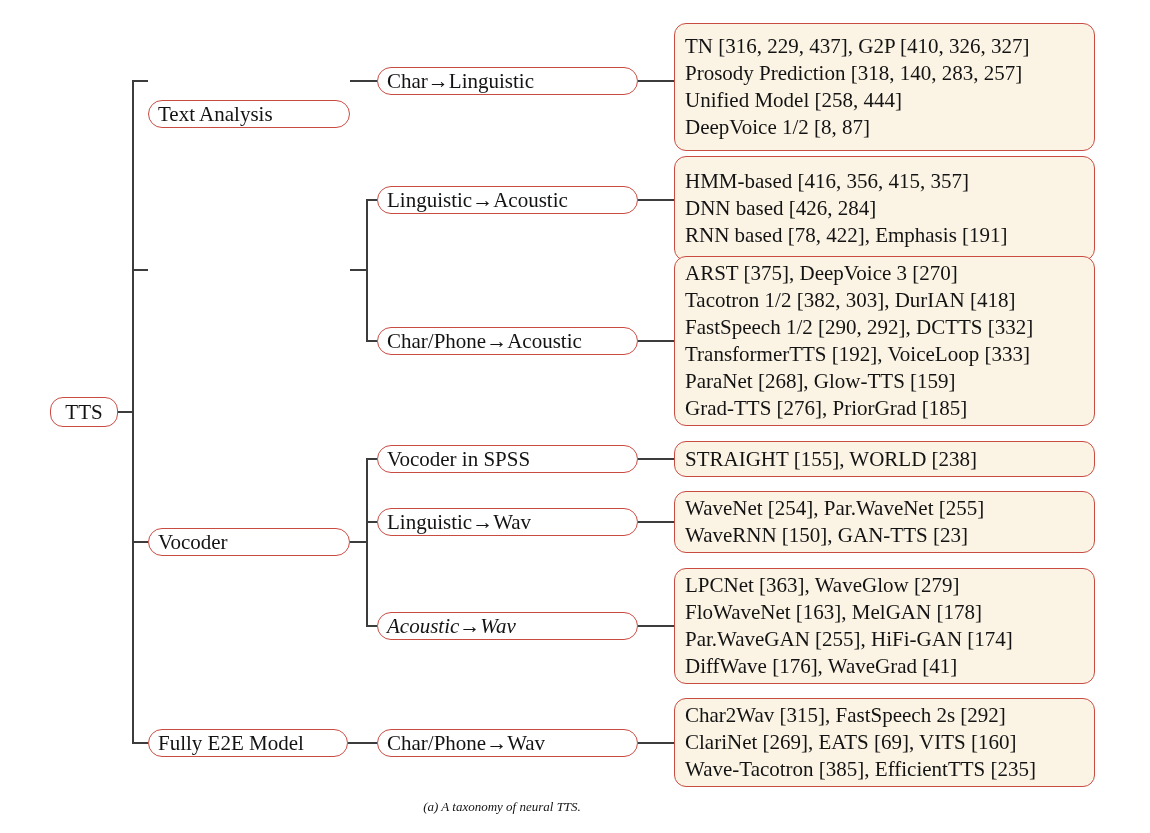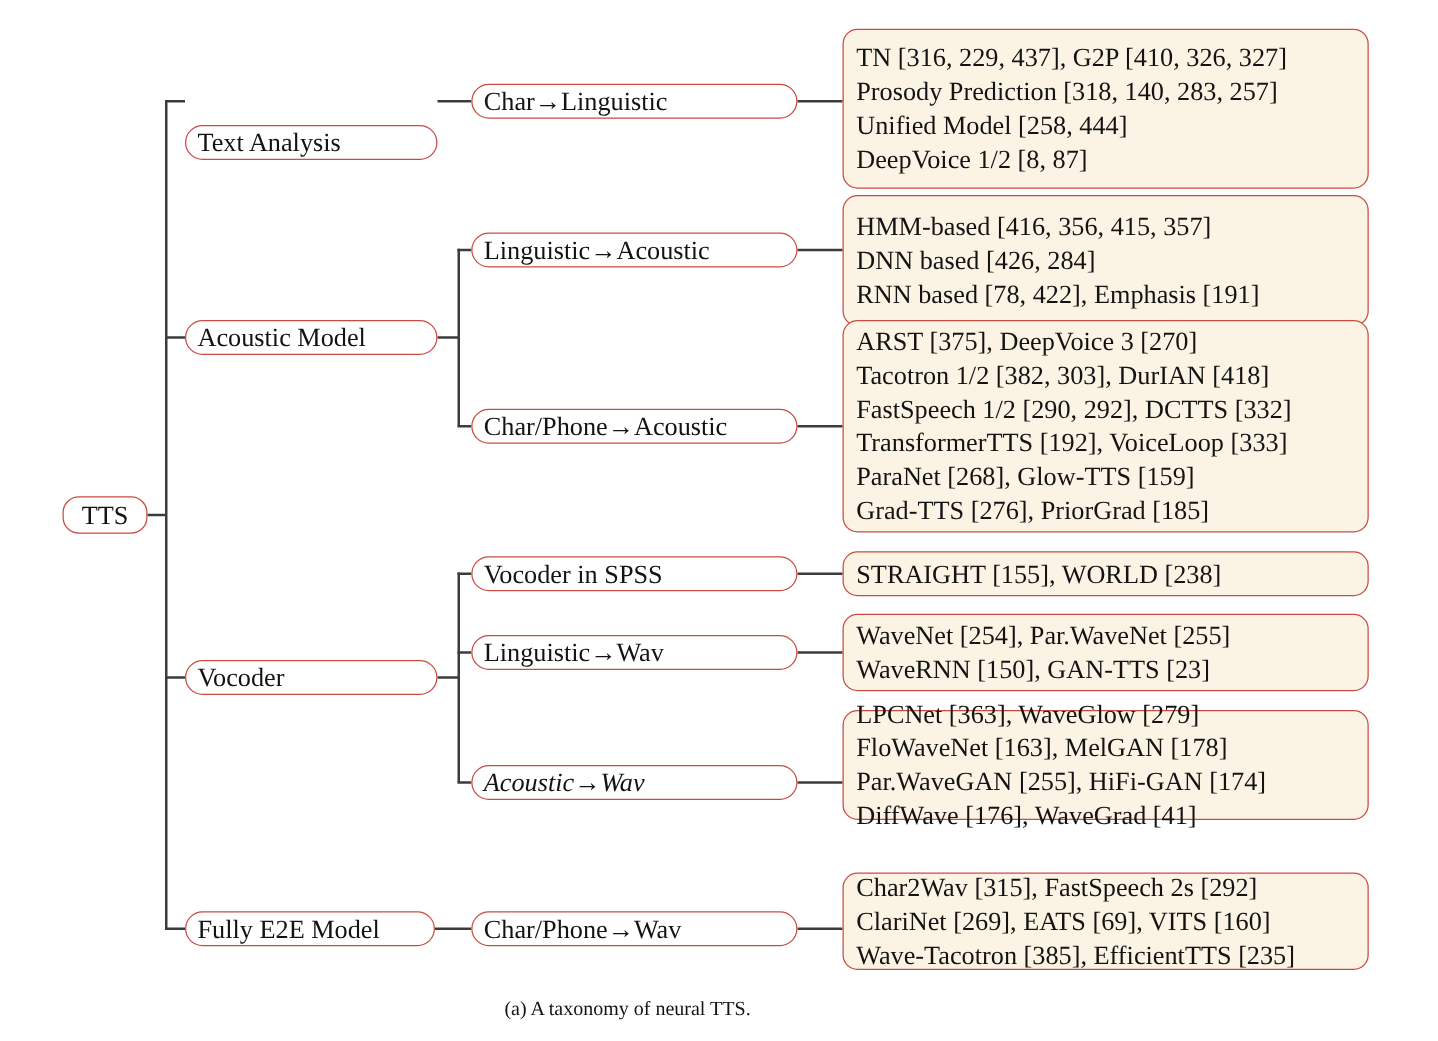--- a/index.html
+++ b/index.html
@@ -23,21 +23,21 @@
   .l1    { left:148px; width:202px; }
   .l2    { left:377px; width:261px; }
   .leaf  {
     left:674px; width:421px; border-radius:12px;
     background:var(--leaf-bg,#fbf4e5);
     padding:1px 10px; flex-direction:column; align-items:flex-start; justify-content:center;
   }
   .leaf .line { line-height:27px; font-size:21px; white-space:nowrap; }
   .caption {
     position:absolute; top:799px; left:502px; transform:translateX(-50%);
-    font-size:16px; white-space:nowrap;
+    font-size:13px; white-space:nowrap;font-style:italic;
   }
 </style>
 </head>
 <body>
 
 <div class="page">
 
   <div class="hline" style="left:118px;width:15px;top:411.2px;"></div>
   <div class="vline" style="left:132px;top:80.2px;height:663px;"></div>
 
@@ -68,23 +68,20 @@
   <div class="hline" style="left:638px;width:36px;top:521.2px;"></div>
   <div class="hline" style="left:638px;width:36px;top:625.2px;"></div>
   <div class="hline" style="left:638px;width:36px;top:742.2px;"></div>
 
   <div class="node root">
     <span>TTS</span>
   </div>
 
   <div class="node pill l1" style="top:68px;margin-top:32px;">
     <span>Text Analysis</span>
-  </div>
-  <div class="node pill l1" style="top:256px;">
-    <span>Acoustic Model</span>
   </div>
   <div class="node pill l1" style="top:528px;">
     <span>Vocoder</span>
   </div>
   <div class="node pill l1" style="top:729px;width:200px;text-align:center;">
     <span>Fully E2E Model</span>
   </div>
 
   <div class="node pill l2" style="top:67px;">
     <span>Char→Linguistic</span>
@@ -132,28 +129,28 @@
 
   <div class="node leaf" style="top:441px;height:36px;">
     <div class="line">STRAIGHT [155], WORLD [238]</div>
   </div>
 
   <div class="node leaf" style="top:491px;height:62px;">
     <div class="line">WaveNet [254], Par.WaveNet [255]</div>
     <div class="line">WaveRNN [150], GAN-TTS [23]</div>
   </div>
 
-  <div class="node leaf" style="top:568px;height:88px;">
+  <div class="node leaf" style="top:568px;height:116px;">
     <div class="line">LPCNet [363], WaveGlow [279]</div>
     <div class="line">FloWaveNet [163], MelGAN [178]</div>
     <div class="line">Par.WaveGAN [255], HiFi-GAN [174]</div>
     <div class="line">DiffWave [176], WaveGrad [41]</div>
   </div>
 
-  <div class="node leaf" style="top:698px;height:78px;">
+  <div class="node leaf" style="top:698px;height:89px;">
     <div class="line">Char2Wav [315], FastSpeech 2s [292]</div>
     <div class="line">ClariNet [269], EATS [69], VITS [160]</div>
     <div class="line">Wave-Tacotron [385], EfficientTTS [235]</div>
   </div>
 
   <div class="caption">(a) A taxonomy of neural TTS.</div>
 
 </div>
 
 </body></html>

